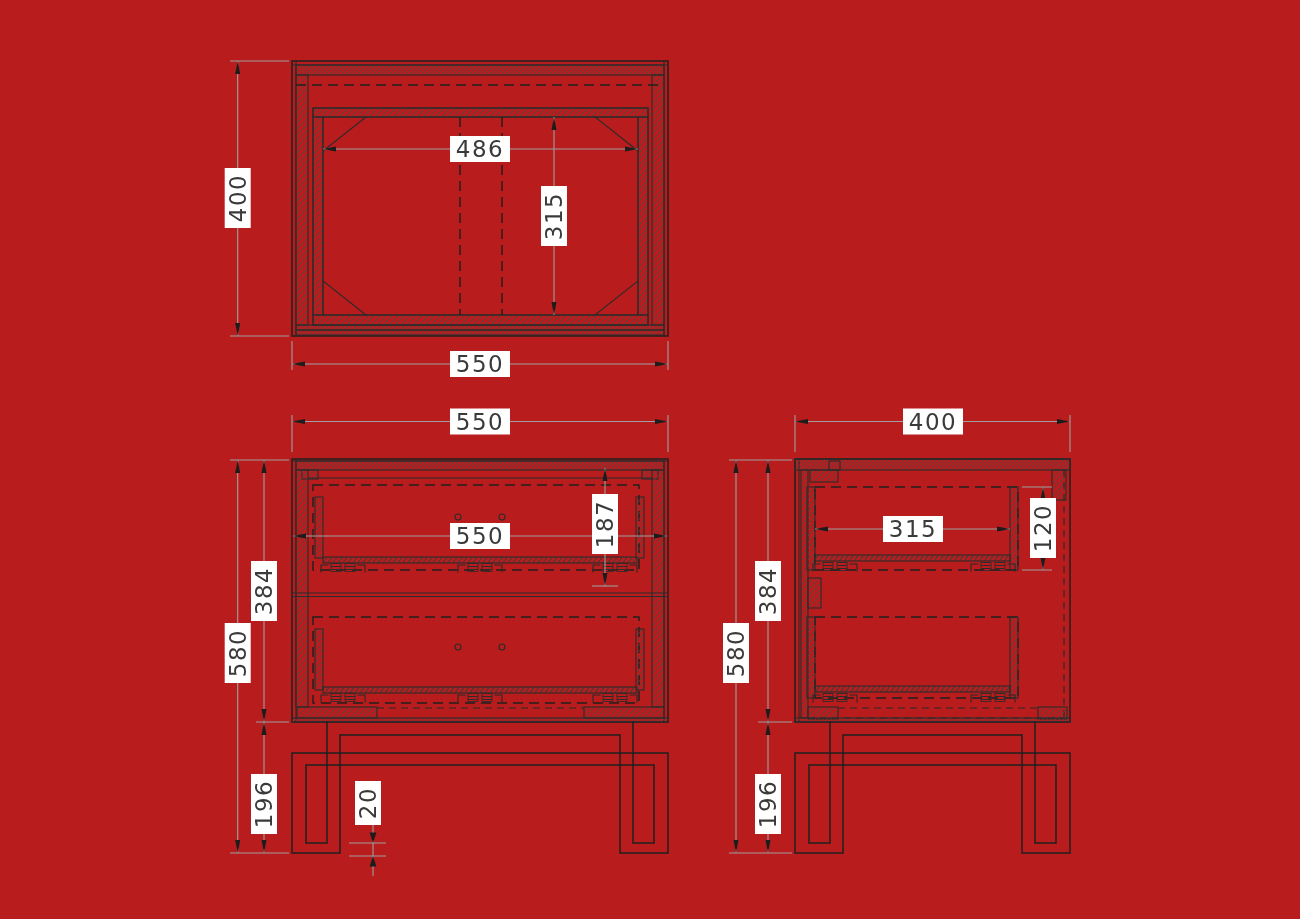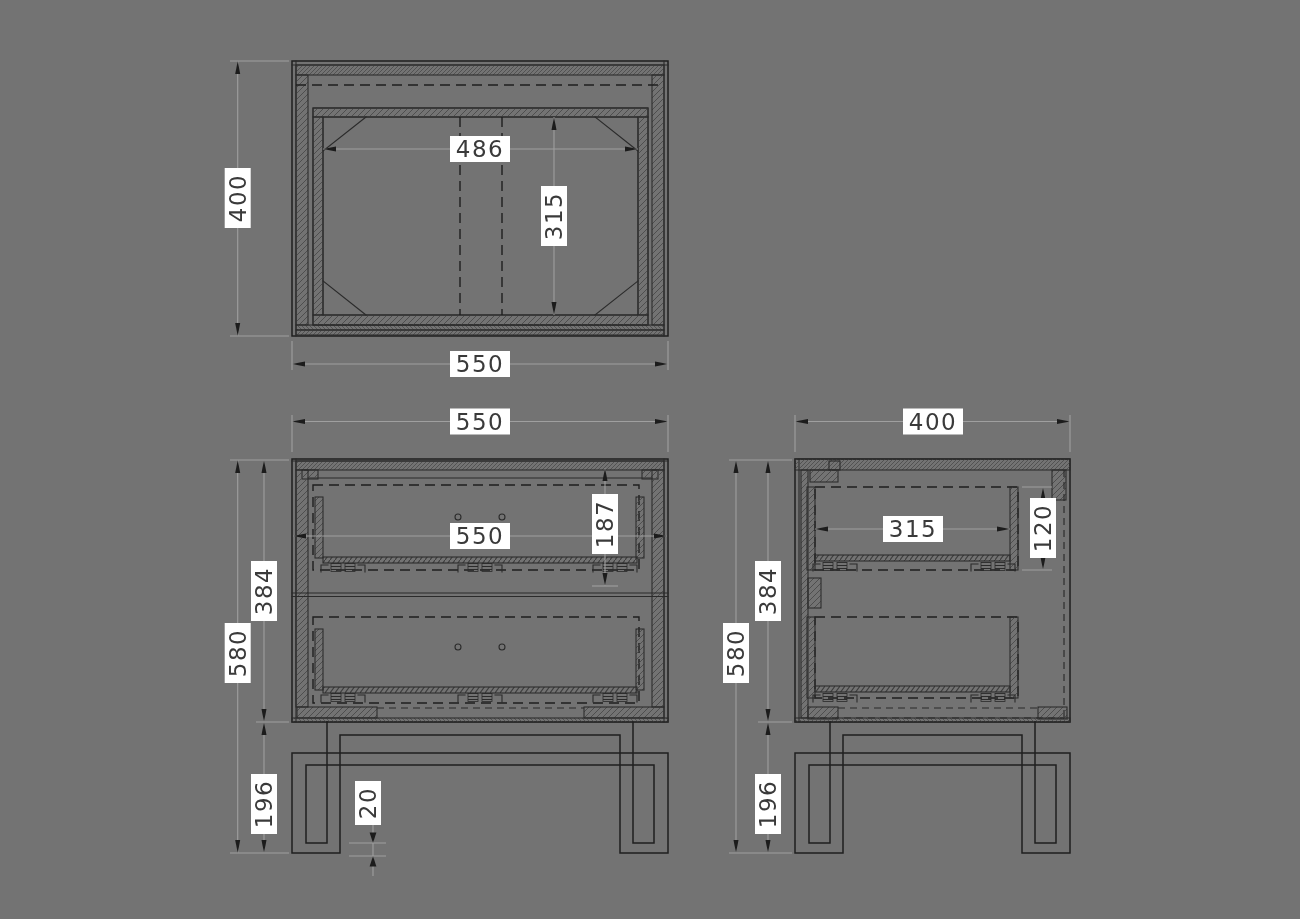--- a/index.html
+++ b/index.html
@@ -1,16 +1,16 @@
 <!DOCTYPE html>
 <html><head>
 <meta charset="utf-8">
 <style>
   html,body{margin:0;padding:0;background:#ffffff;}
-  .stage{width:1300px;height:919px;position:relative;background:#737373;overflow:hidden;}
+  .stage{width:1300px;height:919px;position:relative;background:#b91c1c;overflow:hidden;}
   svg{display:block;}
   .ln{stroke:#1f1f1f;stroke-width:1.5;fill:none;stroke-linecap:square;}
   .lnt{stroke:#2b2b2b;stroke-width:1.1;fill:none;stroke-linecap:square;}
   .hz{stroke:#2b2b2b;stroke-width:1.05;}
   .dash{stroke:#1f1f1f;stroke-width:1.4;fill:none;stroke-dasharray:10 6;}
   .dashs{stroke:#2b2b2b;stroke-width:1.15;fill:none;stroke-dasharray:7 5;}
   .dim{stroke:#9f9f9f;stroke-width:1.1;fill:none;}
   .dt{font-family:"DejaVu Sans","Liberation Sans",sans-serif;font-size:23px;letter-spacing:1.5px;fill:#3a3a3a;text-anchor:middle;dominant-baseline:central;}
   .lblbg{fill:#ffffff;}
   .arr{fill:#1c1c1c;}

